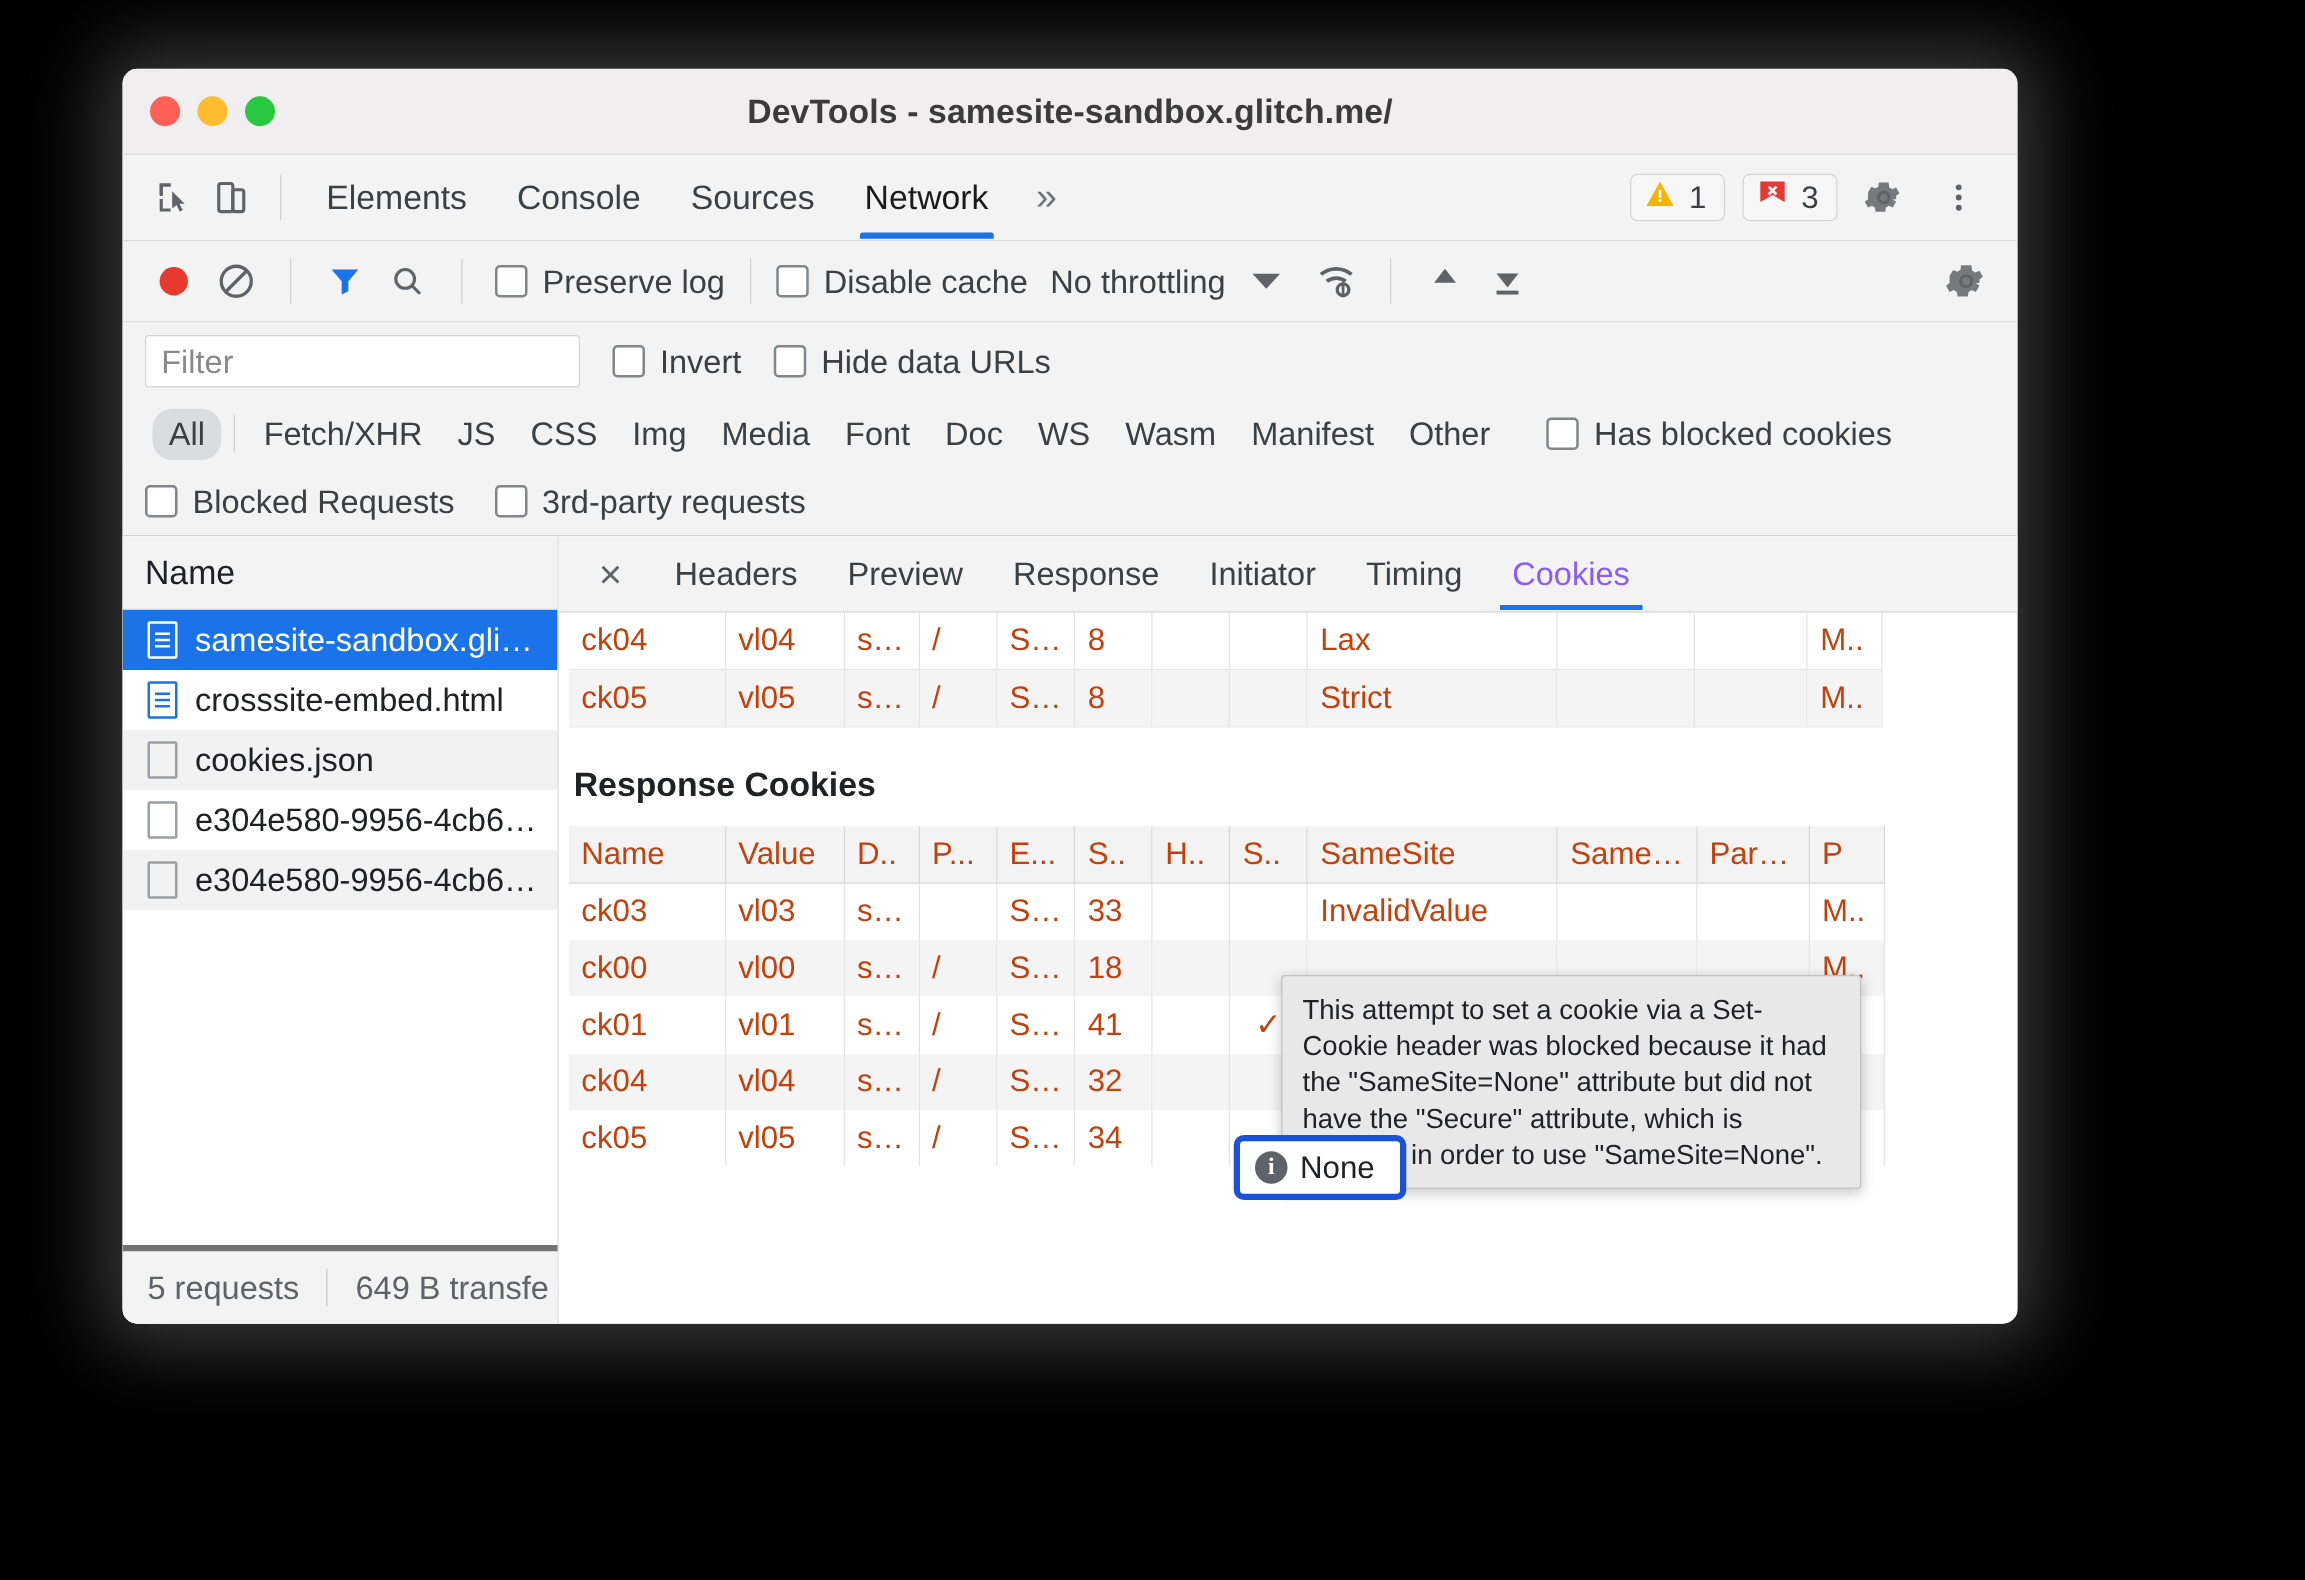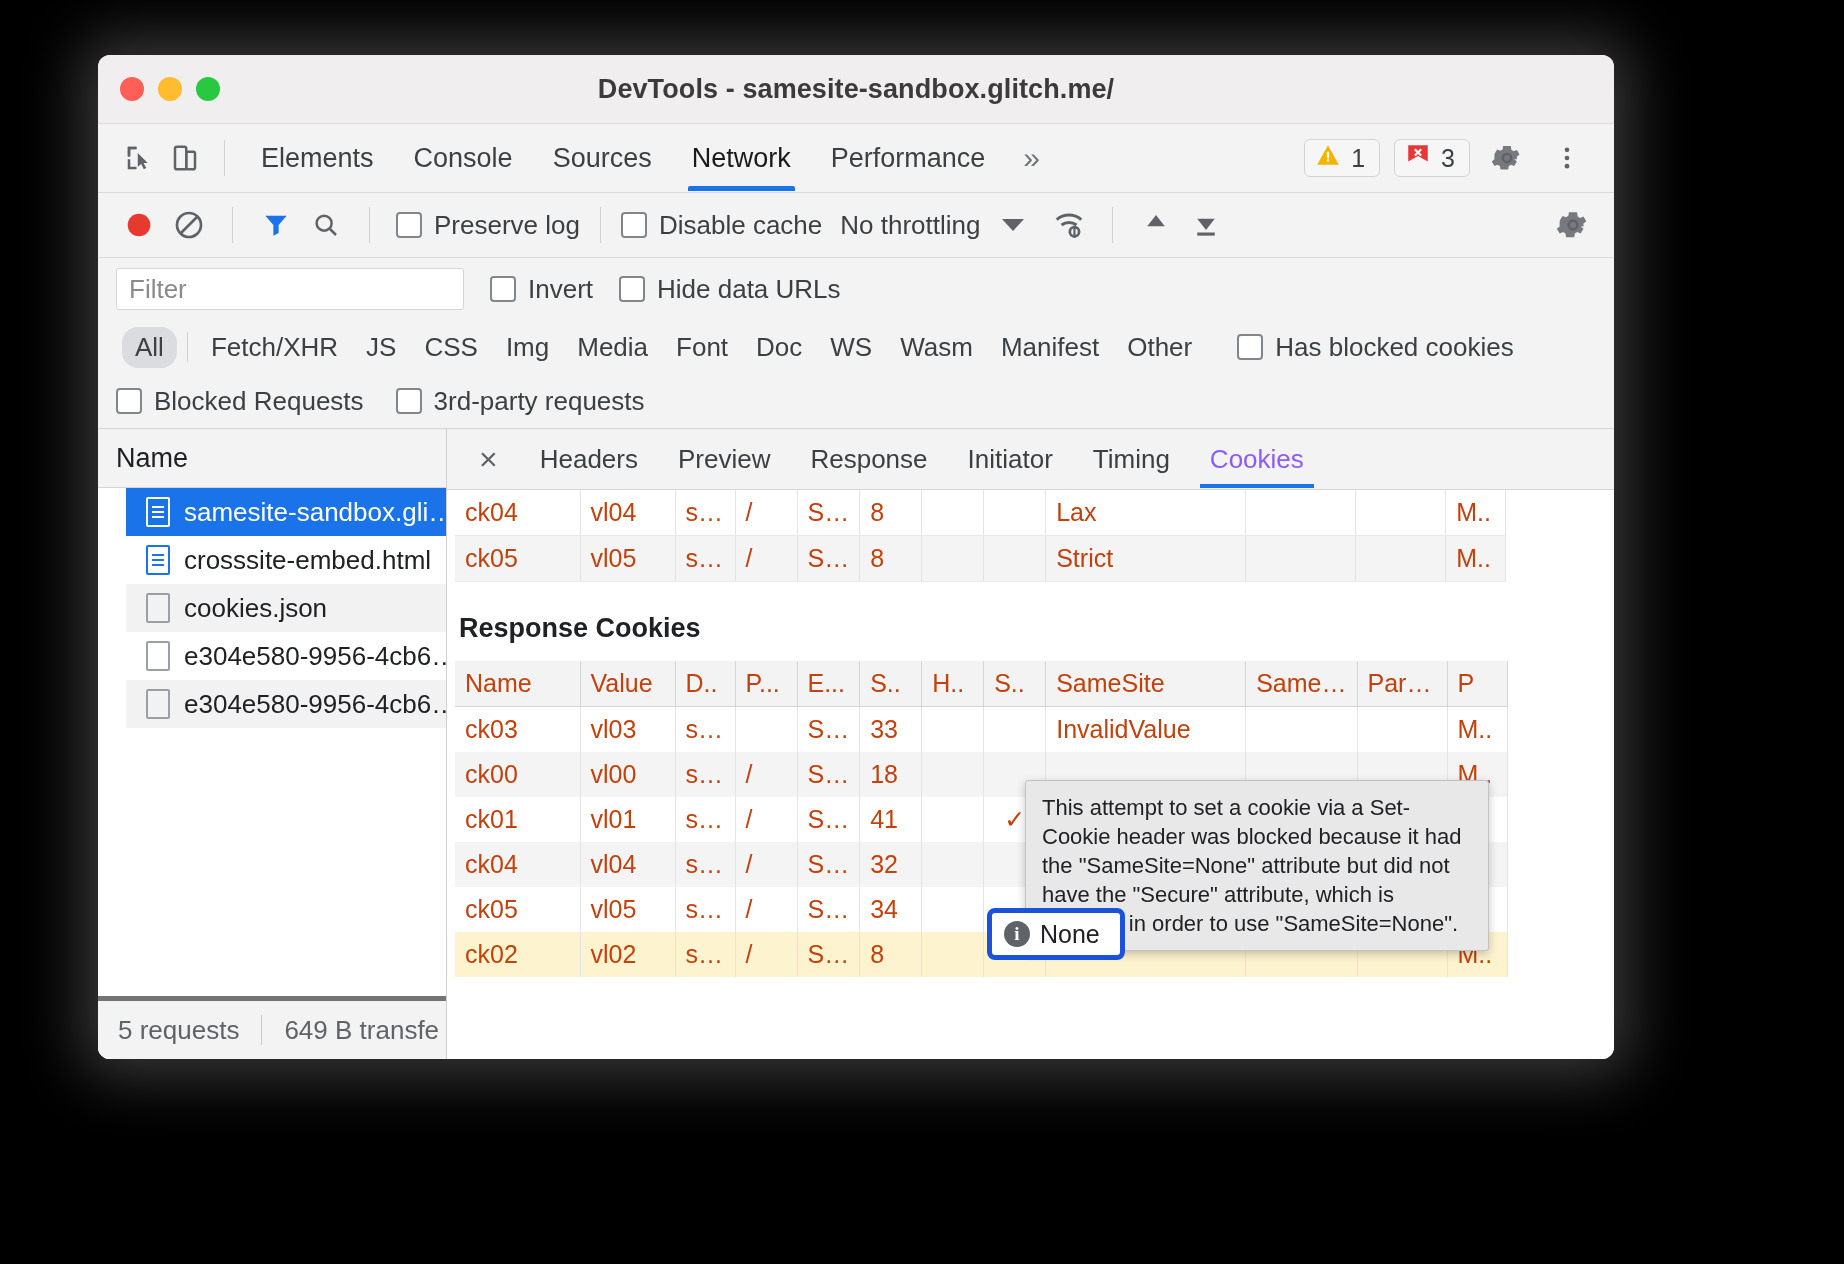--- a/index.html
+++ b/index.html
@@ -122,21 +122,21 @@
     width:348px;flex:0 0 348px;
     border-right:1px solid #cfcfcf;
     display:flex;flex-direction:column;background:#fff;
   }
   #namehdr{
     height:58px;flex:0 0 58px;background:#f3f3f3;
     border-bottom:1px solid #d6d6d6;
     display:flex;align-items:center;padding-left:18px;
     font-size:27px;color:#202124;
   }
-  #filelist{flex:1 1 auto;overflow:hidden;margin-left:28px;}
+  #filelist{flex:1 1 auto;overflow:hidden;}
   .filerow{
     height:48px;display:flex;align-items:center;gap:14px;padding-left:20px;
     font-size:26px;color:#202124;white-space:nowrap;overflow:hidden;
   }
   .filerow.alt{background:#f2f2f2;}
   .filerow.sel{background:#1a73e8;color:#fff;}
   .doc-ico{width:24px;height:30px;border:2px solid #1a73e8;border-radius:2px;flex:0 0 24px;
            display:flex;flex-direction:column;justify-content:center;gap:3px;padding:0 4px;box-sizing:border-box;}
   .doc-ico i{display:block;height:2px;background:#1a73e8;}
   .filerow.sel .doc-ico{border-color:#fff;}
@@ -230,21 +230,20 @@
           <rect x="4" y="3" width="9" height="18" rx="1.5" fill="none" stroke="#5f6368" stroke-width="2"></rect>
           <rect x="13" y="7" width="7" height="14" rx="1.5" fill="none" stroke="#5f6368" stroke-width="2"></rect>
         </svg>
     </div>
     <div class="vsep"></div>
 
     <div class="maintab">Elements</div>
     <div class="maintab">Console</div>
     <div class="maintab">Sources</div>
     <div class="maintab active">Network</div>
-    <div class="maintab">Performance</div>
     <div id="chev">»</div>
 
     <div id="counters">
       <div class="counter">
         <span>
           <svg width="26" height="26" viewBox="0 0 24 24">
               <path d="M12 3l10 18H2L12 3z" fill="#f5b400"></path>
               <rect x="11" y="9" width="2" height="6" fill="#fff"></rect>
               <rect x="11" y="16" width="2" height="2" fill="#fff"></rect>
             </svg>
@@ -587,34 +586,20 @@
               <td>/</td>
               <td>S…</td>
               <td>34</td>
               <td></td>
               <td></td>
               <td>S</td>
               <td></td>
               <td></td>
               <td></td>
             </tr>
-            <tr class="hl">
-              <td>ck02</td>
-              <td>vl02</td>
-              <td>s…</td>
-              <td>/</td>
-              <td>S…</td>
-              <td>8</td>
-              <td></td>
-              <td></td>
-              <td></td>
-              <td></td>
-              <td></td>
-              <td>M..</td>
-            </tr>
           </tbody>
         </table>
 
         <div id="tooltip">This attempt to set a cookie via a Set-Cookie header was blocked because it had the "SameSite=None" attribute but did not have the "Secure" attribute, which is required in order to use "SameSite=None".</div>
 
         <div id="focusring">
           <span class="info-ico">i</span>
           <span>None</span>
         </div>
 

